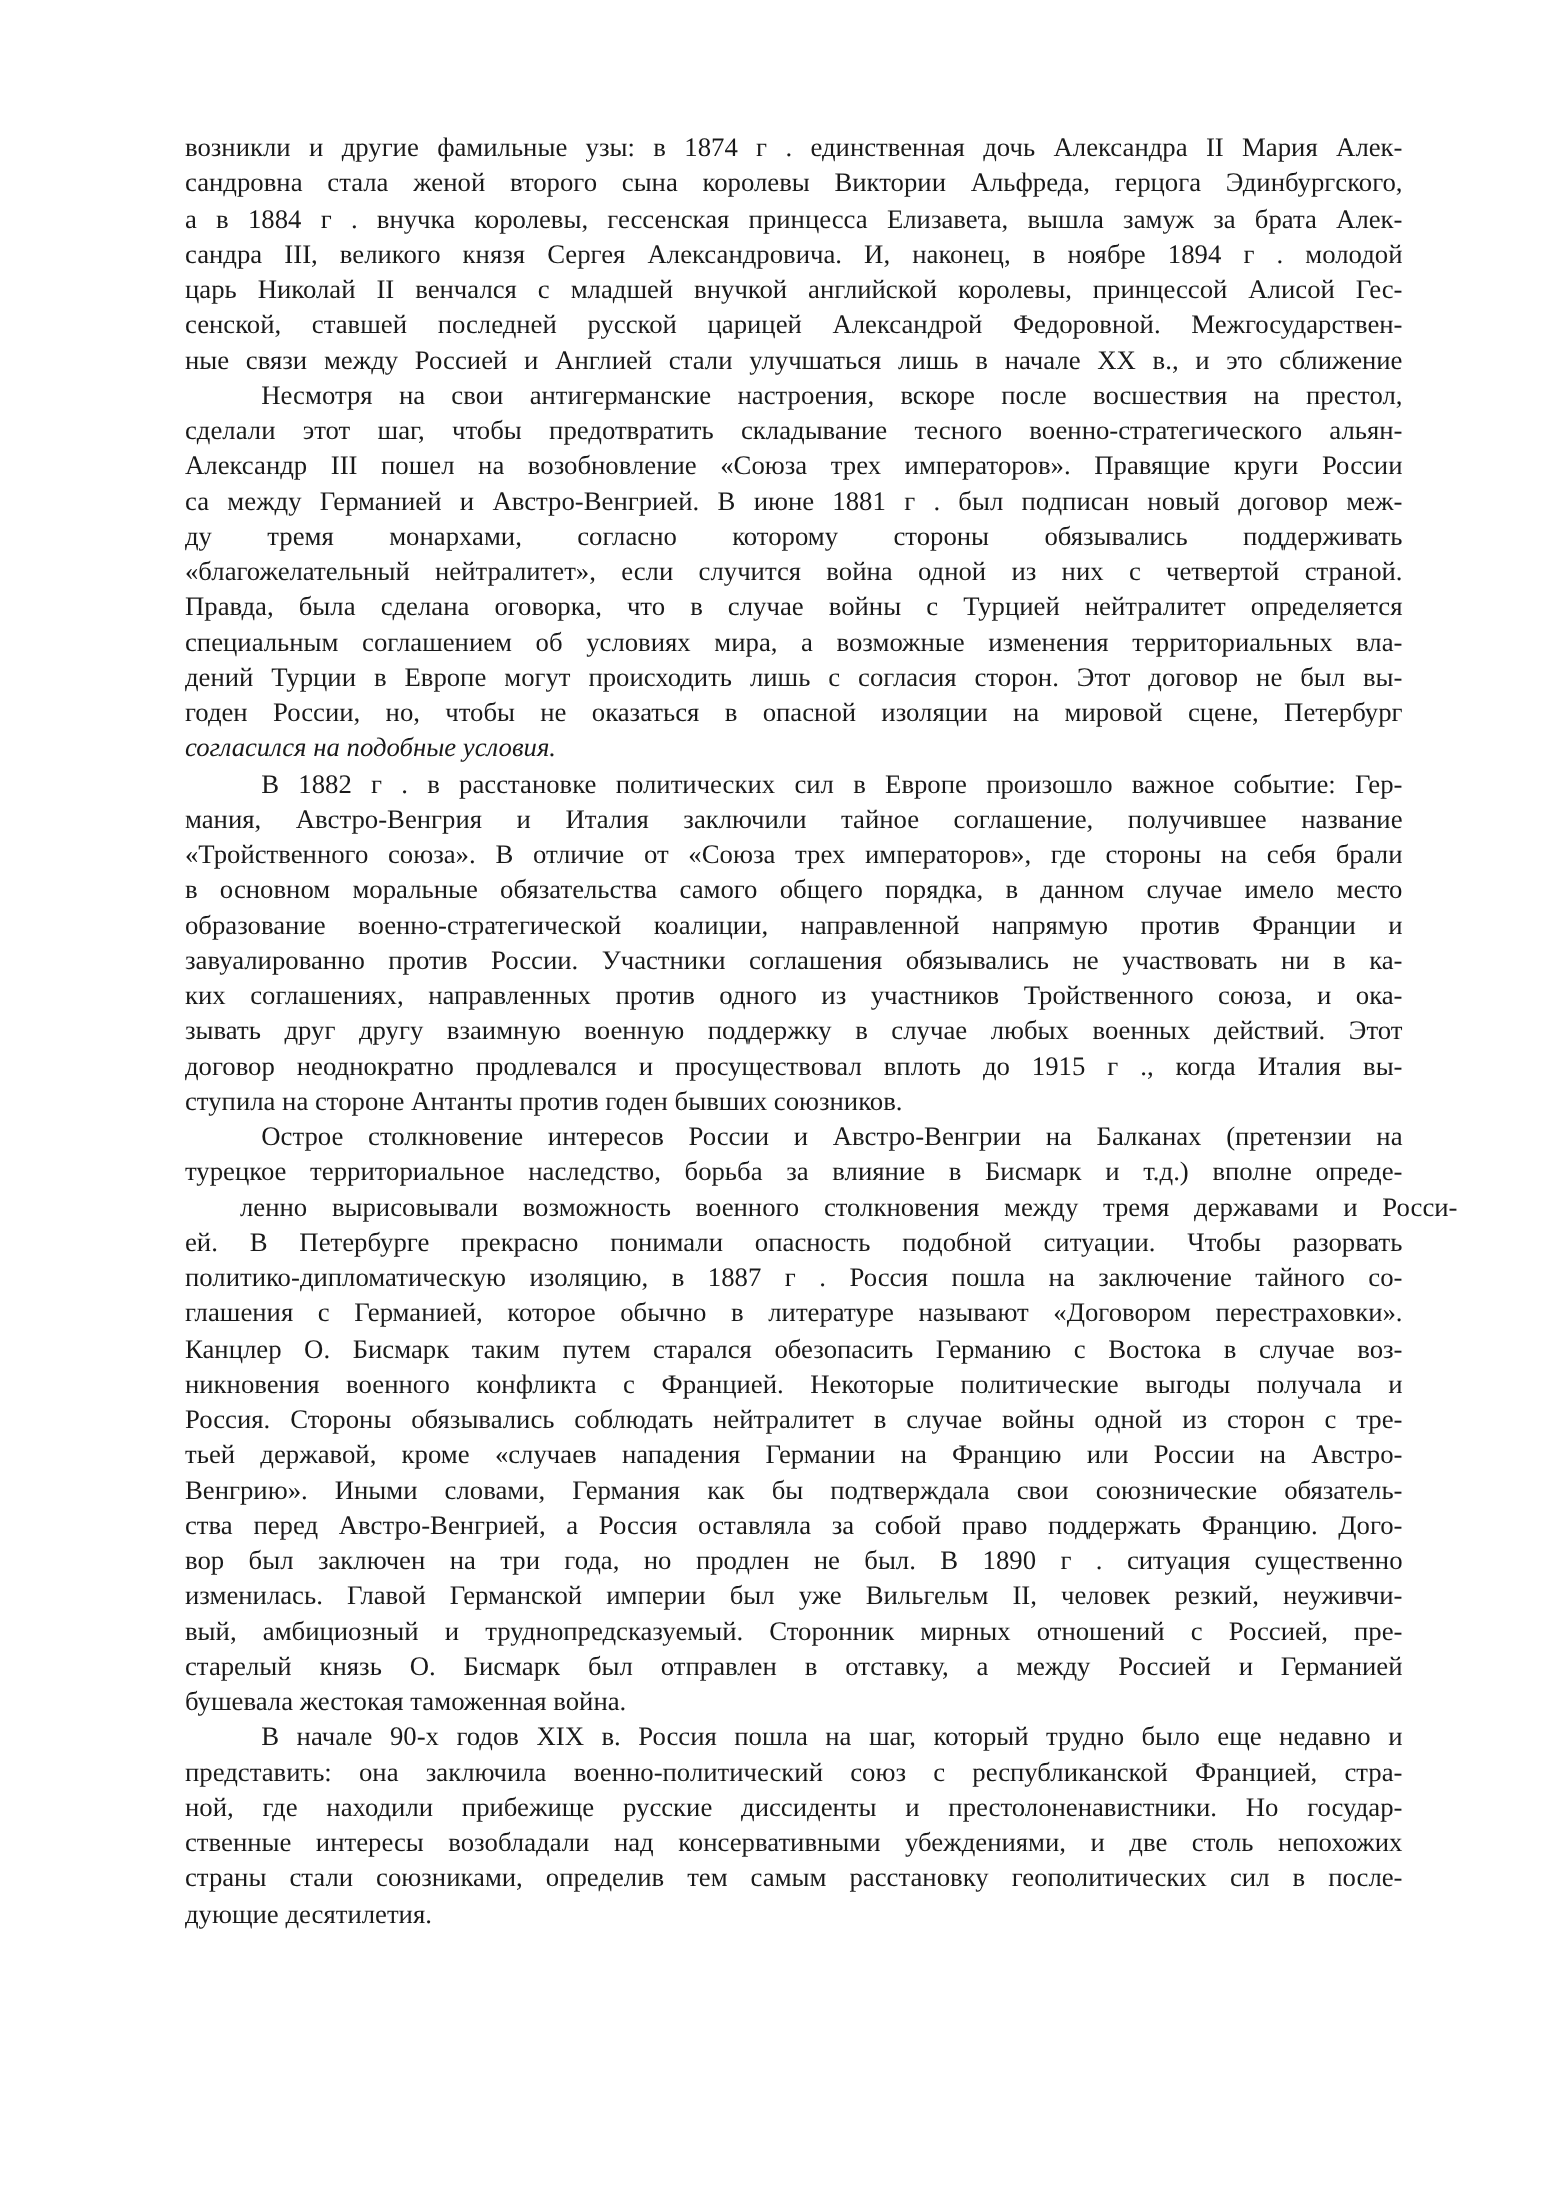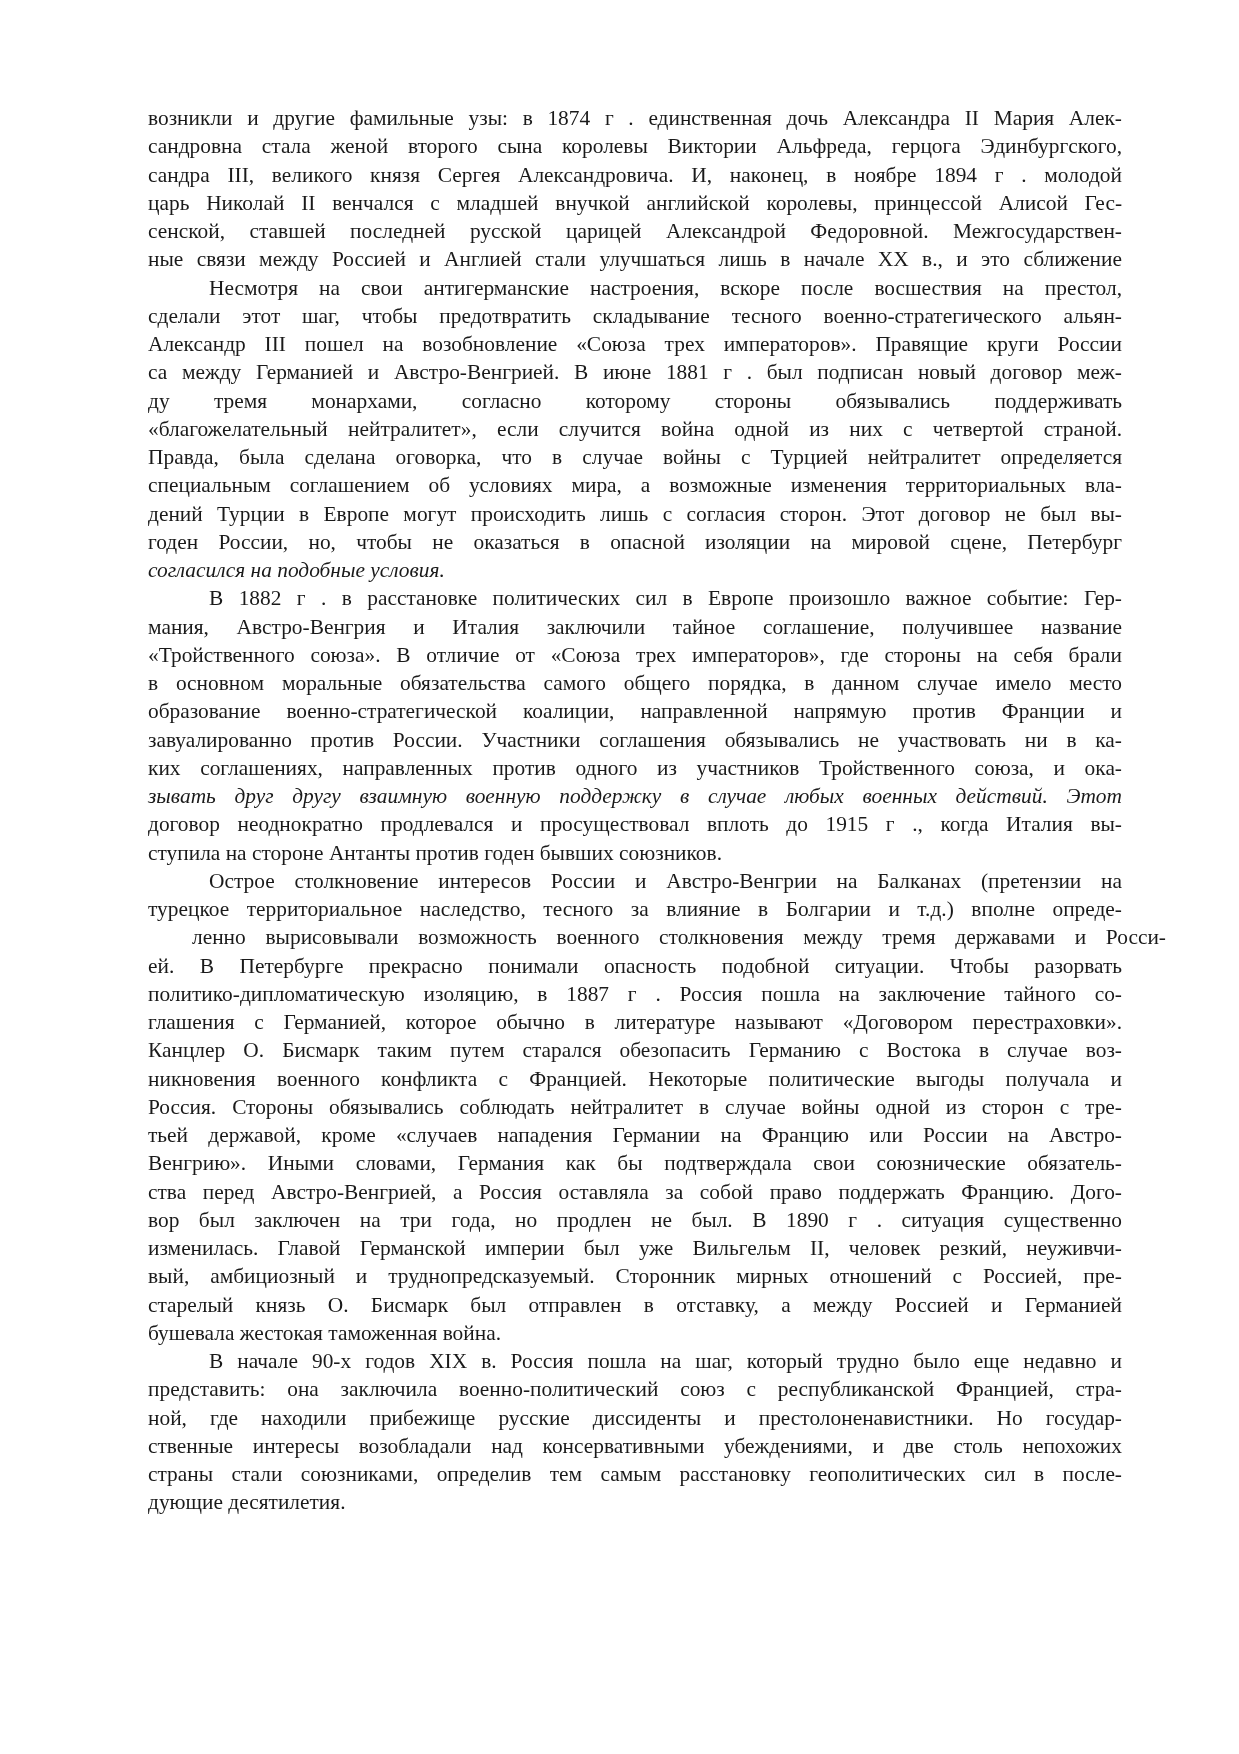--- a/index.html
+++ b/index.html
@@ -17,20 +17,21 @@
   .line.last { text-align-last: left; }
   .line.indent { padding-left: 61px; }
 </style>
 </head>
 <body>
 
 <div class="page" id="page">
     <div>
       <span class="line" style="white-space: nowrap; width: 974px;">возникли и другие фамильные узы: в 1874 г . единственная дочь Александра II Мария Алек-</span>
       <span class="line" style="white-space: nowrap; width: 974px;">сандровна стала женой второго сына королевы Виктории Альфреда, герцога Эдинбургского,</span>
+      <span class="line" style="white-space: nowrap; width: 974px;">а в 1884 г . внучка королевы, гессенская принцесса Елизавета, вышла замуж за брата Алек-</span>
       <span class="line" style="white-space: nowrap; width: 974px;">сандра III, великого князя Сергея Александровича. И, наконец, в ноябре 1894 г . молодой</span>
       <span class="line" style="white-space: nowrap; width: 974px;">царь Николай II венчался с младшей внучкой английской королевы, принцессой Алисой Гес-</span>
       <span class="line" style="white-space: nowrap; width: 974px;">сенской, ставшей последней русской царицей Александрой Федоровной. Межгосударствен-</span>
       <span class="line" style="white-space: nowrap; width: 974px;">ные связи между Россией и Англией стали улучшаться лишь в начале XX в., и это сближение</span>
     </div>
     <div>
       <span class="line indent" style="white-space: nowrap; width: 913px;">Несмотря на свои антигерманские настроения, вскоре после восшествия на престол,</span>
       <span class="line" style="white-space: nowrap; width: 974px;">сделали этот шаг, чтобы предотвратить складывание тесного военно-стратегического альян-</span>
       <span class="line" style="white-space: nowrap; width: 974px;">Александр III пошел на возобновление «Союза трех императоров». Правящие круги России</span>
       <span class="line" style="white-space: nowrap; width: 974px;">са между Германией и Австро-Венгрией. В июне 1881 г . был подписан новый договор меж-</span>
@@ -43,27 +44,27 @@
       <span class="line last" style="white-space: nowrap; width: 974px; font-style: italic;">согласился на подобные условия.</span>
     </div>
     <div>
       <span class="line indent" style="white-space: nowrap; width: 913px;">В 1882 г . в расстановке политических сил в Европе произошло важное событие: Гер-</span>
       <span class="line" style="white-space: nowrap; width: 974px;">мания, Австро-Венгрия и Италия заключили тайное соглашение, получившее название</span>
       <span class="line" style="white-space: nowrap; width: 974px;">«Тройственного союза». В отличие от «Союза трех императоров», где стороны на себя брали</span>
       <span class="line" style="white-space: nowrap; width: 974px;">в основном моральные обязательства самого общего порядка, в данном случае имело место</span>
       <span class="line" style="white-space: nowrap; width: 974px;">образование военно-стратегической коалиции, направленной напрямую против Франции и</span>
       <span class="line" style="white-space: nowrap; width: 974px;">завуалированно против России. Участники соглашения обязывались не участвовать ни в ка-</span>
       <span class="line" style="white-space: nowrap; width: 974px;">ких соглашениях, направленных против одного из участников Тройственного союза, и ока-</span>
-      <span class="line" style="white-space: nowrap; width: 974px; font-style: italic;">зывать друг другу взаимную военную поддержку в случае любых военных действий. Этот</span>
+      <span class="line" style="white-space: nowrap; width: 974px;">зывать друг другу взаимную военную поддержку в случае любых военных действий. Этот</span>
       <span class="line" style="white-space: nowrap; width: 974px;">договор неоднократно продлевался и просуществовал вплоть до 1915 г ., когда Италия вы-</span>
       <span class="line last" style="white-space: nowrap; width: 974px;">ступила на стороне Антанты против годен бывших союзников.</span>
     </div>
     <div>
       <span class="line indent" style="white-space: nowrap; width: 913px;">Острое столкновение интересов России и Австро-Венгрии на Балканах (претензии на</span>
-      <span class="line" style="white-space: nowrap; width: 974px;">турецкое территориальное наследство, тесного за влияние в Болгарии и т.д.) вполне опреде-</span>
+      <span class="line" style="white-space: nowrap; width: 974px;">турецкое территориальное наследство, борьба за влияние в Бисмарк и т.д.) вполне опреде-</span>
       <span class="line" style="white-space: nowrap; width: 974px; margin-left: 44px;">ленно вырисовывали возможность военного столкновения между тремя державами и Росси-</span>
       <span class="line" style="white-space: nowrap; width: 974px;">ей. В Петербурге прекрасно понимали опасность подобной ситуации. Чтобы разорвать</span>
       <span class="line" style="white-space: nowrap; width: 974px;">политико-дипломатическую изоляцию, в 1887 г . Россия пошла на заключение тайного со-</span>
       <span class="line" style="white-space: nowrap; width: 974px;">глашения с Германией, которое обычно в литературе называют «Договором перестраховки».</span>
       <span class="line" style="white-space: nowrap; width: 974px;">Канцлер О. Бисмарк таким путем старался обезопасить Германию с Востока в случае воз-</span>
       <span class="line" style="white-space: nowrap; width: 974px;">никновения военного конфликта с Францией. Некоторые политические выгоды получала и</span>
       <span class="line" style="white-space: nowrap; width: 974px;">Россия. Стороны обязывались соблюдать нейтралитет в случае войны одной из сторон с тре-</span>
       <span class="line" style="white-space: nowrap; width: 974px;">тьей державой, кроме «случаев нападения Германии на Францию или России на Австро-</span>
       <span class="line" style="white-space: nowrap; width: 974px;">Венгрию». Иными словами, Германия как бы подтверждала свои союзнические обязатель-</span>
       <span class="line" style="white-space: nowrap; width: 974px;">ства перед Австро-Венгрией, а Россия оставляла за собой право поддержать Францию. Дого-</span>

